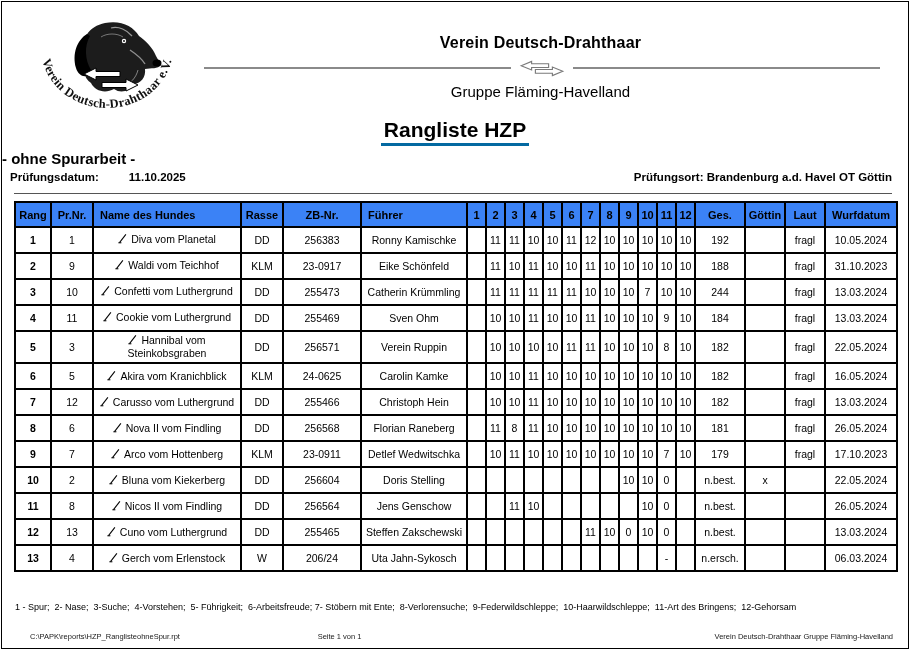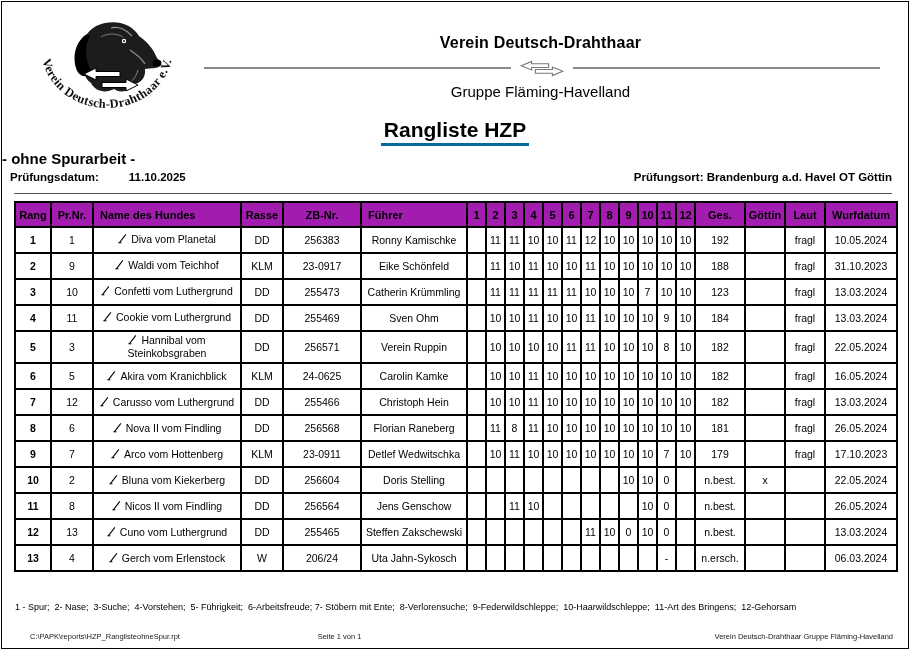--- a/index.html
+++ b/index.html
@@ -22,21 +22,21 @@
   .subtitle{position:absolute;left:0;right:0;top:148px;text-align:left;font-size:15px;font-weight:bold;}
 
   .meta{position:absolute;left:8px;right:16px;top:169px;display:flex;justify-content:space-between;
     font-size:11.5px;font-weight:bold;}
   .meta-val{margin-left:30px;}
   .rule{position:absolute;left:12px;right:16px;top:191px;border-top:1px solid #555;}
 
   #rank-table{position:absolute;top:199px;left:12px;width:882px;border-collapse:collapse;table-layout:fixed;}
   #rank-table th,#rank-table td{border:2px solid #000;font-size:10.5px;text-align:center;
     vertical-align:middle;padding:2px 1px;height:26px;overflow:hidden;}
-  #rank-table th{font-weight:bold;font-size:11px;height:25px;background:#a21caf;}
+  #rank-table th{font-weight:bold;font-size:11px;height:25px;background:#3b82f6;}
   #rank-table th.al{text-align:left;padding-left:6px;}
   td.c-rang{font-weight:bold;font-size:11px;}
   td.c-name{text-align:left;padding-left:5px;line-height:1.25;}
   td.c-name2{text-align:left;padding-left:5px;}
   td.c-score{font-size:10px;padding:2px 0;}
   .gicon{width:9px;height:11px;display:inline-block;vertical-align:-1px;margin-right:4px;}
   .dog-name{font-size:10.5px;}
 
   .legend{position:absolute;left:13px;right:14px;top:600px;font-size:9px;white-space:pre-wrap;}
   .footer{position:absolute;left:28px;right:15px;top:630px;display:flex;font-size:7.5px;color:#1a1a1a;}
@@ -225,21 +225,21 @@
           <td class="c-score">11</td>
           <td class="c-score">11</td>
           <td class="c-score">11</td>
           <td class="c-score">11</td>
           <td class="c-score">10</td>
           <td class="c-score">10</td>
           <td class="c-score">10</td>
           <td class="c-score">7</td>
           <td class="c-score">10</td>
           <td class="c-score">10</td>
-          <td>123</td>
+          <td>244</td>
           <td></td>
           <td>fragl</td>
           <td>13.03.2024</td>
         </tr>
         <tr>
           <td class="c-rang">4</td>
           <td>11</td>
           <td class="c-name"><svg viewBox="0 0 12 14" class="gicon">
               <path d="M2,12.5 L10.5,1.5" stroke="#000" stroke-width="1.4" fill="none"></path>
               <path d="M0.5,12.7 L4.5,12.7" stroke="#000" stroke-width="1.4" fill="none"></path>

